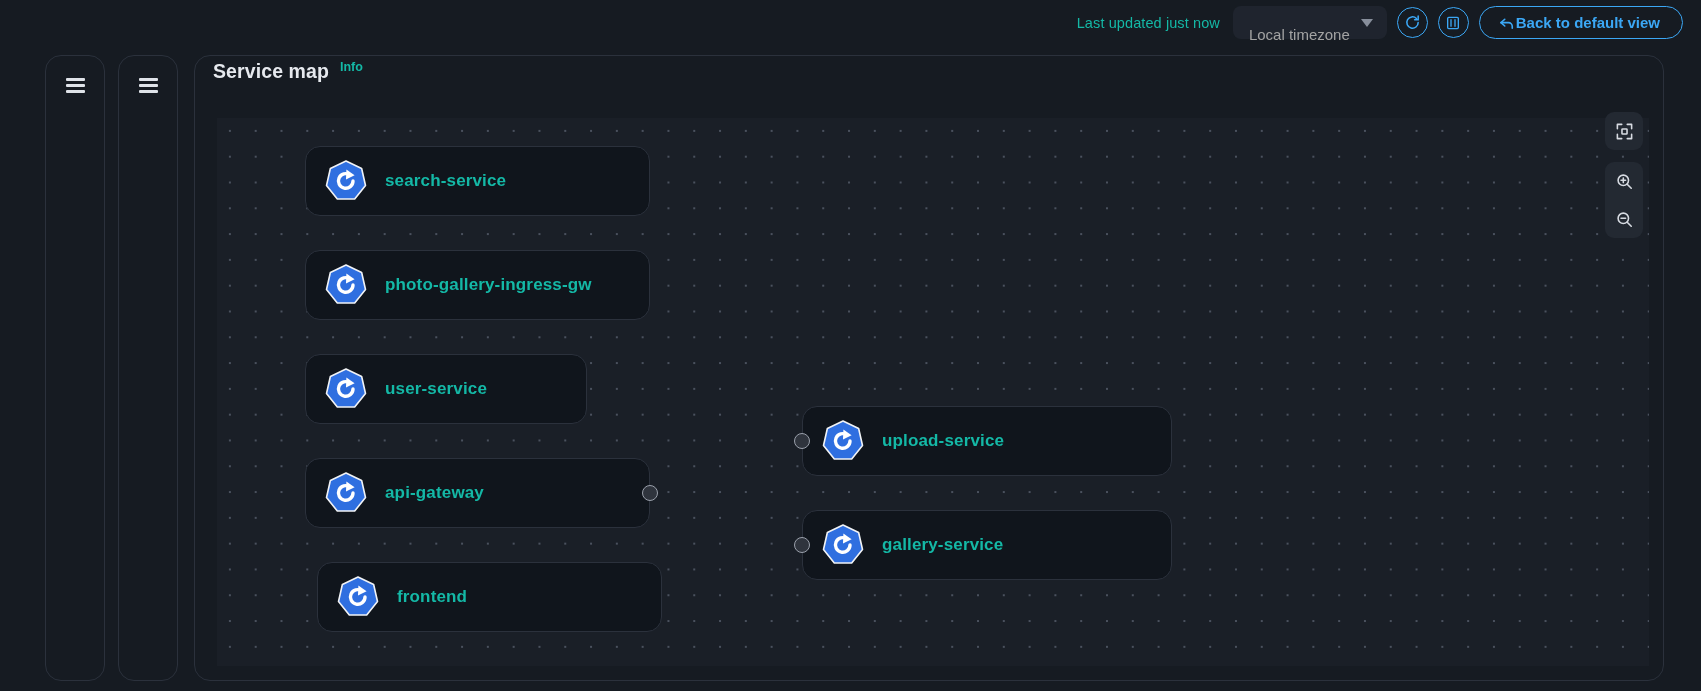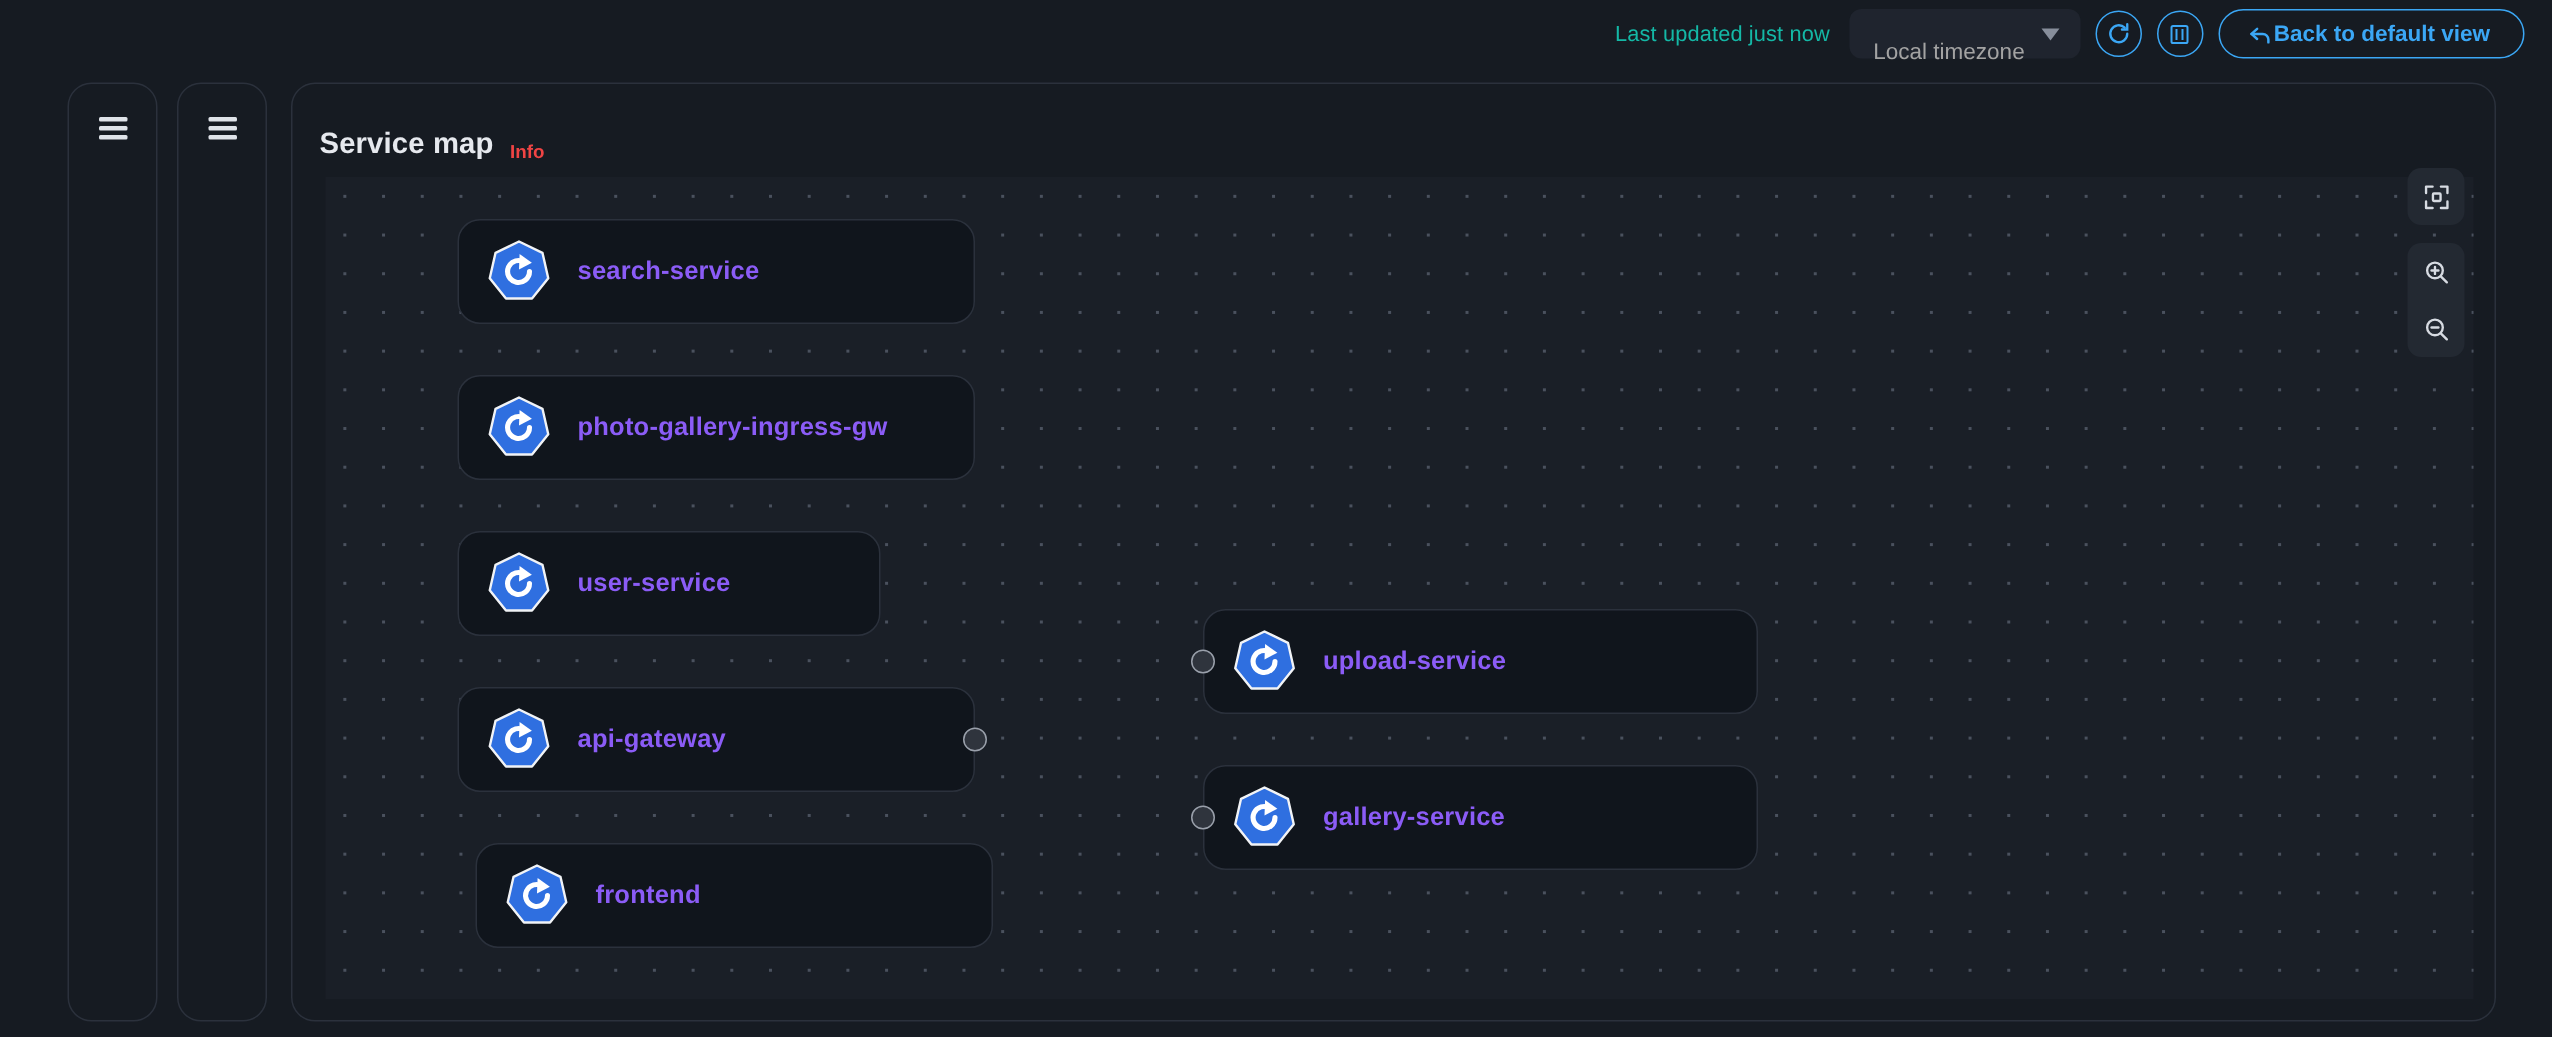--- a/index.html
+++ b/index.html
@@ -137,26 +137,26 @@
     height: 626px;
     background: #161b22;
     border: 1px solid #2b313c;
     border-radius: 16px;
     overflow: hidden;
   }
 
   #panel-header {
     height: 52px;
     display: flex;
-    align-items: flex-end;
+    align-items: flex-start;
     gap: 11px;
     padding: 4px 0 0 18px;
   }
   #panel-title { font-size: 19.5px; font-weight: 700; color: #e6e9ee; letter-spacing: 0.1px; }
-  #panel-info-link { font-size: 12.5px; font-weight: 700; color: #ef4444; cursor: pointer; }
+  #panel-info-link { font-size: 12.5px; font-weight: 700; color: #14b8a6; cursor: pointer; }
 
   
   #map-canvas {
     position: absolute;
     top: 62px;
     left: 22px;
     width: 1432px;
     height: 548px;
     background:
       radial-gradient(circle, #4a515e 1.1px, transparent 1.3px) 0 0 / 25.8px 25.8px,
@@ -172,21 +172,21 @@
     background: #10151c;
     border: 1px solid #2b313c;
     border-radius: 15px;
     padding-left: 18px;
     gap: 17px;
     cursor: pointer;
   }
   .node-label {
     font-size: 17px;
     font-weight: 700;
-    color: #8b5cf6;
+    color: #14b8a6;
     letter-spacing: 0.15px;
     white-space: nowrap;
   }
   .k8s-icon { flex: none; display: block; }
 
   
   .port {
     position: absolute;
     width: 16px; height: 16px;
     border-radius: 50%;

